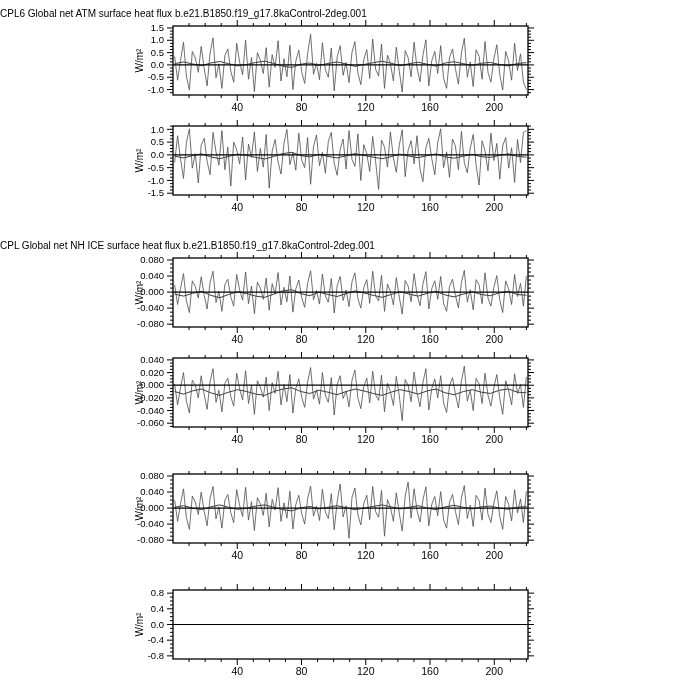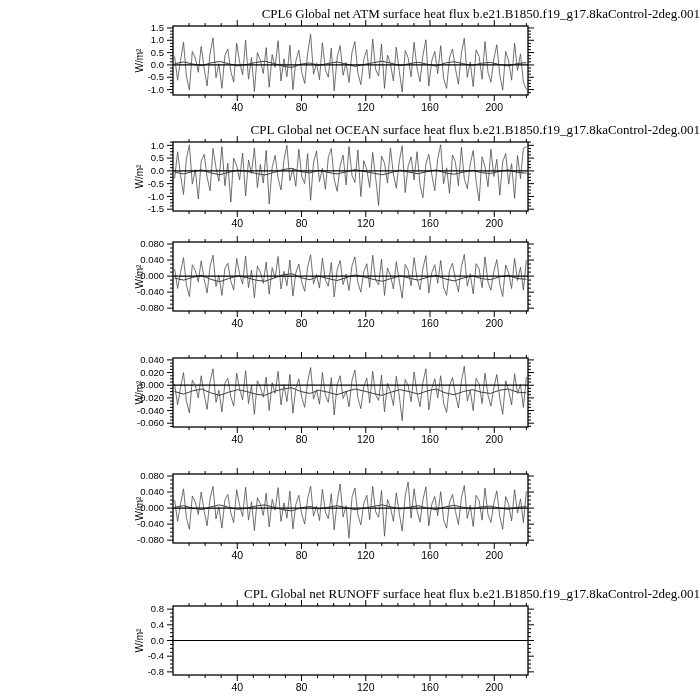--- a/index.html
+++ b/index.html
@@ -1,21 +1,21 @@
 <!DOCTYPE html>
 <html><head>
 <meta charset="utf-8">
 <style>
   * { margin:0; padding:0; box-sizing:border-box; }
   html,body { width:700px; height:700px; background:#ffffff;
     font-family:"Liberation Sans", sans-serif; overflow:hidden; }
   #figure { padding-top:4px; }
   .panel { position:relative; height:116px; }
   .ptitle { height:16px; padding-top:3px; line-height:13px;
-    text-align:right; font-size:13px; color:#000; white-space:nowrap;font-family:Liberation Serif, serif; }
+    text-align:left; font-size:10px; color:#000; white-space:nowrap; }
   svg.plot { display:block; width:700px; height:100px; }
 </style>
 </head>
 <body>
 
 <div id="figure">
 
   <div class="panel">
     <div class="ptitle">CPL6 Global net ATM surface heat flux b.e21.B1850.f19_g17.8kaControl-2deg.001</div>
     <svg class="plot" viewBox="0 0 700 100">
@@ -120,21 +120,20 @@
         <text x="164" y="72.77857142857142" text-anchor="end" font-size="9.5px" fill="#000000">-1.0</text>
         <text x="143" y="40.5" text-anchor="middle" font-size="10px" fill="#000000" transform="rotate(-90 143 40.5)">W/m²</text>
         <path d="M174.6 43.70L183.6 41.98L192.6 43.95L201.7 45.68L210.7 42.96L219.7 41.49L228.7 43.70L237.7 45.92L246.8 44.44L255.8 42.47L264.8 41.24L273.8 43.46L282.8 46.17L291.9 47.40L300.9 44.20L309.9 42.96L318.9 45.43L327.9 43.46L337.0 41.98L346.0 43.95L355.0 46.41L364.0 44.44L373.1 42.72L382.1 41.24L391.1 43.21L400.1 45.68L409.1 43.70L418.2 42.23L427.2 44.20L436.2 46.17L445.2 42.96L454.2 41.73L463.3 43.70L472.3 45.43L481.3 43.21L490.3 42.47L499.3 44.44L508.4 45.92L517.4 43.46L526.4 42.72" fill="none" stroke="#3a3a3a" stroke-width="1" stroke-linejoin="round"></path>
         <path d="M174.6 36.31L177.6 60.21L180.5 40.50L183.5 22.26L186.4 56.03L189.4 70.07L192.3 31.38L195.3 38.04L198.3 52.33L201.2 26.45L204.2 48.63L207.1 65.88L210.1 33.11L213.0 17.83L216.0 57.75L218.9 43.70L221.9 68.35L224.9 35.57L227.8 28.92L230.8 51.10L233.7 62.19L236.7 23.25L239.6 41.98L242.6 54.79L245.6 20.29L248.5 59.23L251.5 37.54L254.4 71.55L257.4 32.61L260.3 40.01L263.3 53.56L266.2 27.69L269.2 67.11L272.2 34.59L275.1 47.40L278.1 20.79L281.0 60.95L284.0 38.78L286.9 56.76L289.9 25.22L292.9 69.58L295.8 41.24L298.8 30.15L301.7 51.84L304.7 63.42L307.6 33.85L310.6 14.13L313.5 54.30L316.5 42.96L319.5 59.72L322.4 22.76L325.4 49.86L328.3 57.26L331.3 28.18L334.2 70.81L337.2 37.05L340.2 25.71L343.1 55.29L346.1 42.47L349.0 62.68L352.0 32.12L354.9 21.53L357.9 53.07L360.8 64.65L363.8 39.51L366.8 29.66L369.7 58.49L372.7 19.06L375.6 49.37L378.6 56.03L381.5 23.99L384.5 68.35L387.5 35.08L390.4 43.70L393.4 60.95L396.3 27.19L399.3 51.10L402.2 72.04L405.2 30.64L408.1 37.54L411.1 56.76L414.1 22.26L417.0 47.89L420.0 61.69L422.9 35.57L425.9 19.80L428.8 65.88L431.8 40.50L434.8 31.38L437.7 53.56L440.7 25.71L443.6 58.49L446.6 68.35L449.5 38.04L452.5 28.92L455.4 48.63L458.4 64.16L461.4 33.11L464.3 18.32L467.3 57.26L470.2 41.98L473.2 66.62L476.1 29.66L479.1 36.31L482.1 59.23L485.0 21.53L488.0 52.33L490.9 62.19L493.9 38.78L496.8 24.73L499.8 54.79L502.7 70.07L505.7 31.38L508.7 41.24L511.6 60.21L514.6 23.25L517.5 50.36L520.5 33.85L523.4 62.19L526.4 69.58" fill="none" stroke="#4d4d4d" stroke-width="0.8" stroke-linejoin="round"></path>
         <line x1="173" y1="44.93571428571429" x2="528" y2="44.93571428571429" stroke="#000000" stroke-width="1.2"></line>
         <rect x="173" y="6" width="355" height="69" fill="none" stroke="#000000" stroke-width="1.3"></rect>
       </svg>
   </div>
 
   <div class="panel">
-    <div class="ptitle">CPL Global net OCEAN surface heat flux b.e21.B1850.f19_g17.8kaControl-2deg.001</div>
     <svg class="plot" viewBox="0 0 700 100">
         <line x1="189.06334841628959" y1="75" x2="189.06334841628959" y2="78" stroke="#000000" stroke-width="1"></line>
         <line x1="189.06334841628959" y1="6" x2="189.06334841628959" y2="3" stroke="#000000" stroke-width="1"></line>
         <line x1="205.12669683257917" y1="75" x2="205.12669683257917" y2="78" stroke="#000000" stroke-width="1"></line>
         <line x1="205.12669683257917" y1="6" x2="205.12669683257917" y2="3" stroke="#000000" stroke-width="1"></line>
         <line x1="221.19004524886878" y1="75" x2="221.19004524886878" y2="78" stroke="#000000" stroke-width="1"></line>
         <line x1="221.19004524886878" y1="6" x2="221.19004524886878" y2="3" stroke="#000000" stroke-width="1"></line>
         <line x1="237.25339366515837" y1="75" x2="237.25339366515837" y2="81" stroke="#000000" stroke-width="1"></line>
         <line x1="237.25339366515837" y1="6" x2="237.25339366515837" y2="0" stroke="#000000" stroke-width="1"></line>
         <line x1="253.31674208144796" y1="75" x2="253.31674208144796" y2="78" stroke="#000000" stroke-width="1"></line>
@@ -230,20 +229,21 @@
         <text x="164" y="76.41111111111111" text-anchor="end" font-size="9.5px" fill="#000000">-1.5</text>
         <text x="143" y="40.5" text-anchor="middle" font-size="10px" fill="#000000" transform="rotate(-90 143 40.5)">W/m²</text>
         <path d="M174.6 36.16L183.6 37.94L192.6 35.64L201.7 33.86L210.7 36.92L219.7 38.71L228.7 36.41L237.7 34.11L246.8 35.39L255.8 37.43L264.8 38.97L273.8 36.41L282.8 33.60L291.9 32.32L300.9 35.64L309.9 36.92L318.9 34.37L327.9 36.41L337.0 37.94L346.0 35.90L355.0 33.60L364.0 35.39L373.1 37.18L382.1 38.71L391.1 36.67L400.1 34.11L409.1 36.16L418.2 37.69L427.2 35.64L436.2 33.86L445.2 36.92L454.2 38.20L463.3 36.16L472.3 34.37L481.3 36.67L490.3 37.43L499.3 35.39L508.4 33.86L517.4 36.41L526.4 37.18" fill="none" stroke="#3a3a3a" stroke-width="1" stroke-linejoin="round"></path>
         <path d="M174.6 42.54L177.6 15.71L180.5 38.71L183.5 58.39L186.4 22.61L189.4 8.81L192.3 48.17L195.3 33.60L198.3 62.99L201.2 25.17L204.2 18.27L207.1 41.27L210.1 54.81L213.0 12.39L216.0 31.81L218.9 45.10L221.9 10.60L224.9 49.70L227.8 27.21L230.8 66.06L233.7 22.10L236.7 29.77L239.6 43.82L242.6 16.99L245.6 59.92L248.5 24.14L251.5 37.43L254.4 11.88L257.4 51.49L260.3 28.49L263.3 47.14L266.2 14.43L269.2 68.10L272.2 31.04L275.1 19.54L278.1 42.03L281.0 54.04L284.0 23.38L286.9 9.32L289.9 44.59L292.9 32.83L295.8 50.21L298.8 13.16L301.7 39.99L304.7 47.66L307.6 17.50L310.6 64.27L313.5 26.70L316.5 14.94L319.5 45.61L322.4 32.32L325.4 53.28L328.3 21.59L331.3 12.39L334.2 43.31L337.2 55.32L340.2 29.26L343.1 19.03L346.1 48.93L349.0 10.60L352.0 39.48L354.9 46.38L357.9 13.92L360.8 60.43L363.8 24.66L366.8 33.60L369.7 51.49L372.7 16.48L375.6 41.27L378.6 69.38L381.5 20.06L384.5 27.21L387.5 47.14L390.4 11.88L393.4 37.94L396.3 52.26L399.3 25.17L402.2 9.83L405.2 56.60L408.1 30.28L411.1 20.82L414.1 43.82L417.0 15.71L420.0 48.93L422.9 61.71L425.9 27.72L428.8 18.27L431.8 38.71L434.8 54.81L437.7 22.61L440.7 8.81L443.6 47.66L446.6 31.81L449.5 57.37L452.5 19.03L455.4 25.93L458.4 49.70L461.4 11.37L464.3 42.54L467.3 52.77L470.2 28.49L473.2 14.43L476.1 45.10L479.1 65.03L482.1 20.82L485.0 31.04L488.0 50.72L490.9 13.16L493.9 40.50L496.8 23.38L499.8 59.16L502.7 25.93L505.7 17.50L508.7 48.17L511.6 27.72L514.6 62.48L517.5 19.54L520.5 42.54L523.4 12.39L526.4 10.60" fill="none" stroke="#4d4d4d" stroke-width="0.8" stroke-linejoin="round"></path>
         <line x1="173" y1="34.87777777777777" x2="528" y2="34.87777777777777" stroke="#000000" stroke-width="1.2"></line>
         <rect x="173" y="6" width="355" height="69" fill="none" stroke="#000000" stroke-width="1.3"></rect>
       </svg>
   </div>
 
   <div class="panel">
+    <div class="ptitle">CPL Global net NH ICE surface heat flux b.e21.B1850.f19_g17.8kaControl-2deg.001</div>
     <svg class="plot" viewBox="0 0 700 100">
         <line x1="189.06334841628959" y1="75" x2="189.06334841628959" y2="78" stroke="#000000" stroke-width="1"></line>
         <line x1="189.06334841628959" y1="6" x2="189.06334841628959" y2="3" stroke="#000000" stroke-width="1"></line>
         <line x1="205.12669683257917" y1="75" x2="205.12669683257917" y2="78" stroke="#000000" stroke-width="1"></line>
         <line x1="205.12669683257917" y1="6" x2="205.12669683257917" y2="3" stroke="#000000" stroke-width="1"></line>
         <line x1="221.19004524886878" y1="75" x2="221.19004524886878" y2="78" stroke="#000000" stroke-width="1"></line>
         <line x1="221.19004524886878" y1="6" x2="221.19004524886878" y2="3" stroke="#000000" stroke-width="1"></line>
         <line x1="237.25339366515837" y1="75" x2="237.25339366515837" y2="81" stroke="#000000" stroke-width="1"></line>
         <line x1="237.25339366515837" y1="6" x2="237.25339366515837" y2="0" stroke="#000000" stroke-width="1"></line>
         <line x1="253.31674208144796" y1="75" x2="253.31674208144796" y2="78" stroke="#000000" stroke-width="1"></line>
@@ -535,21 +535,20 @@
         <text x="164" y="75.3918604651163" text-anchor="end" font-size="9.5px" fill="#000000">-0.080</text>
         <text x="143" y="40.5" text-anchor="middle" font-size="10px" fill="#000000" transform="rotate(-90 143 40.5)">W/m²</text>
         <path d="M174.6 39.30L183.6 37.69L192.6 40.10L201.7 41.70L210.7 38.90L219.7 36.89L228.7 39.30L237.7 41.30L246.8 40.10L255.8 38.09L264.8 36.89L273.8 39.30L282.8 41.70L291.9 42.91L300.9 39.70L309.9 38.49L318.9 40.90L327.9 39.30L337.0 37.69L346.0 39.70L355.0 41.70L364.0 40.10L373.1 38.49L382.1 36.89L391.1 38.90L400.1 40.90L409.1 39.30L418.2 37.69L427.2 40.10L436.2 41.70L445.2 38.90L454.2 37.29L463.3 39.30L472.3 40.90L481.3 38.90L490.3 38.09L499.3 40.10L508.4 41.30L517.4 39.30L526.4 38.49" fill="none" stroke="#3a3a3a" stroke-width="1" stroke-linejoin="round"></path>
         <path d="M174.6 32.08L177.6 53.34L180.5 36.09L183.5 20.84L186.4 49.73L189.4 61.36L192.3 28.06L195.3 34.08L198.3 46.52L201.2 24.05L204.2 43.31L207.1 57.75L210.1 30.07L213.0 18.44L216.0 50.93L218.9 38.90L221.9 60.16L224.9 32.08L227.8 26.46L230.8 44.91L233.7 54.54L236.7 21.65L239.6 37.29L242.6 48.52L245.6 19.24L248.5 52.13L251.5 33.68L254.4 62.56L257.4 29.67L260.3 35.69L263.3 47.32L266.2 25.26L269.2 58.95L272.2 31.27L275.1 42.10L278.1 19.64L281.0 53.34L284.0 34.88L286.9 50.13L289.9 23.25L292.9 60.96L295.8 36.49L298.8 27.26L301.7 45.72L304.7 56.15L307.6 30.87L310.6 18.03L313.5 48.12L316.5 38.09L319.5 52.53L322.4 21.24L325.4 44.11L328.3 50.53L331.3 25.66L334.2 61.76L337.2 33.28L340.2 16.03L343.1 48.92L346.1 37.69L349.0 70.19L352.0 29.27L354.9 20.04L357.9 46.92L360.8 56.95L363.8 35.28L366.8 27.26L369.7 51.73L372.7 18.44L375.6 43.71L378.6 49.33L381.5 22.45L384.5 68.18L387.5 31.67L390.4 38.90L393.4 53.34L396.3 24.85L399.3 45.31L402.2 62.97L405.2 28.06L408.1 14.02L411.1 50.13L414.1 20.84L417.0 42.51L420.0 54.14L422.9 32.08L425.9 18.84L428.8 57.75L431.8 36.09L434.8 28.47L437.7 47.72L440.7 23.65L443.6 51.73L446.6 60.16L449.5 34.08L452.5 26.46L455.4 43.31L458.4 56.55L461.4 30.07L464.3 17.63L467.3 50.53L470.2 37.29L473.2 58.55L476.1 27.26L479.1 32.48L482.1 52.13L485.0 20.04L488.0 46.52L490.9 54.54L493.9 34.88L496.8 22.85L499.8 48.52L502.7 61.36L505.7 28.47L508.7 36.49L511.6 52.94L514.6 21.65L517.5 44.91L520.5 30.87L523.4 54.54L526.4 23.25" fill="none" stroke="#4d4d4d" stroke-width="0.8" stroke-linejoin="round"></path>
         <line x1="173" y1="40.09883720930233" x2="528" y2="40.09883720930233" stroke="#000000" stroke-width="1.2"></line>
         <rect x="173" y="6" width="355" height="69" fill="none" stroke="#000000" stroke-width="1.3"></rect>
       </svg>
   </div>
 
   <div class="panel">
-    <div class="ptitle">CPL Global net RUNOFF surface heat flux b.e21.B1850.f19_g17.8kaControl-2deg.001</div>
     <svg class="plot" viewBox="0 0 700 100">
         <line x1="189.06334841628959" y1="75" x2="189.06334841628959" y2="78" stroke="#000000" stroke-width="1"></line>
         <line x1="189.06334841628959" y1="6" x2="189.06334841628959" y2="3" stroke="#000000" stroke-width="1"></line>
         <line x1="205.12669683257917" y1="75" x2="205.12669683257917" y2="78" stroke="#000000" stroke-width="1"></line>
         <line x1="205.12669683257917" y1="6" x2="205.12669683257917" y2="3" stroke="#000000" stroke-width="1"></line>
         <line x1="221.19004524886878" y1="75" x2="221.19004524886878" y2="78" stroke="#000000" stroke-width="1"></line>
         <line x1="221.19004524886878" y1="6" x2="221.19004524886878" y2="3" stroke="#000000" stroke-width="1"></line>
         <line x1="237.25339366515837" y1="75" x2="237.25339366515837" y2="81" stroke="#000000" stroke-width="1"></line>
         <line x1="237.25339366515837" y1="6" x2="237.25339366515837" y2="0" stroke="#000000" stroke-width="1"></line>
         <line x1="253.31674208144796" y1="75" x2="253.31674208144796" y2="78" stroke="#000000" stroke-width="1"></line>

